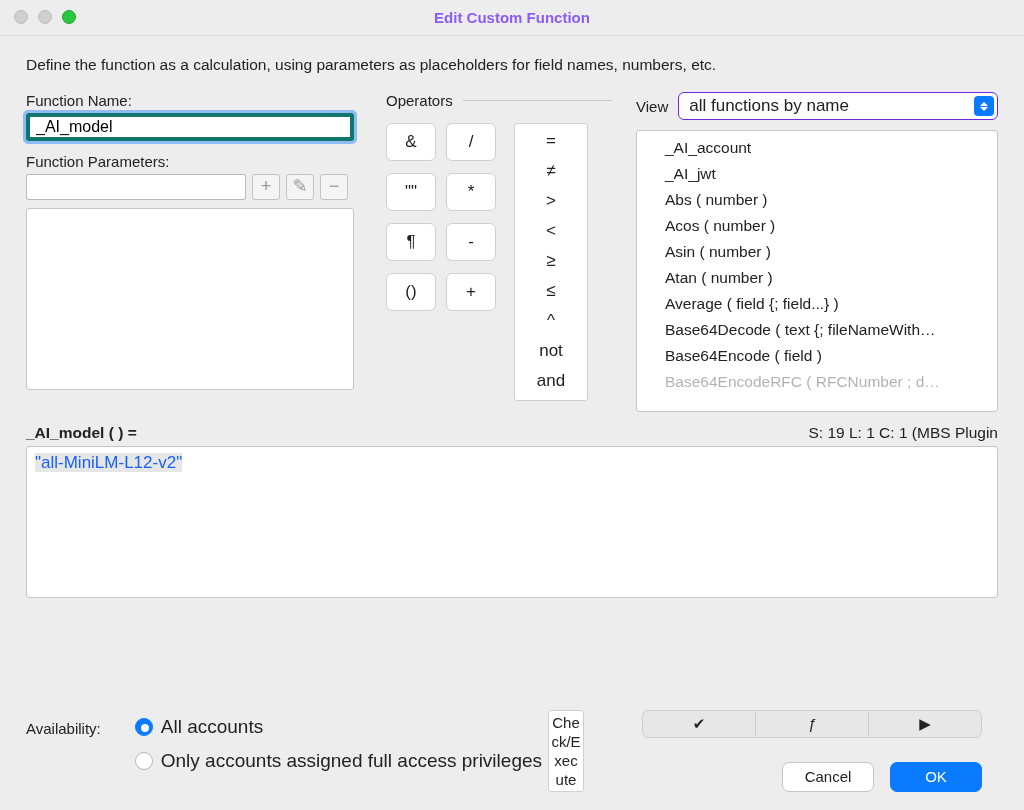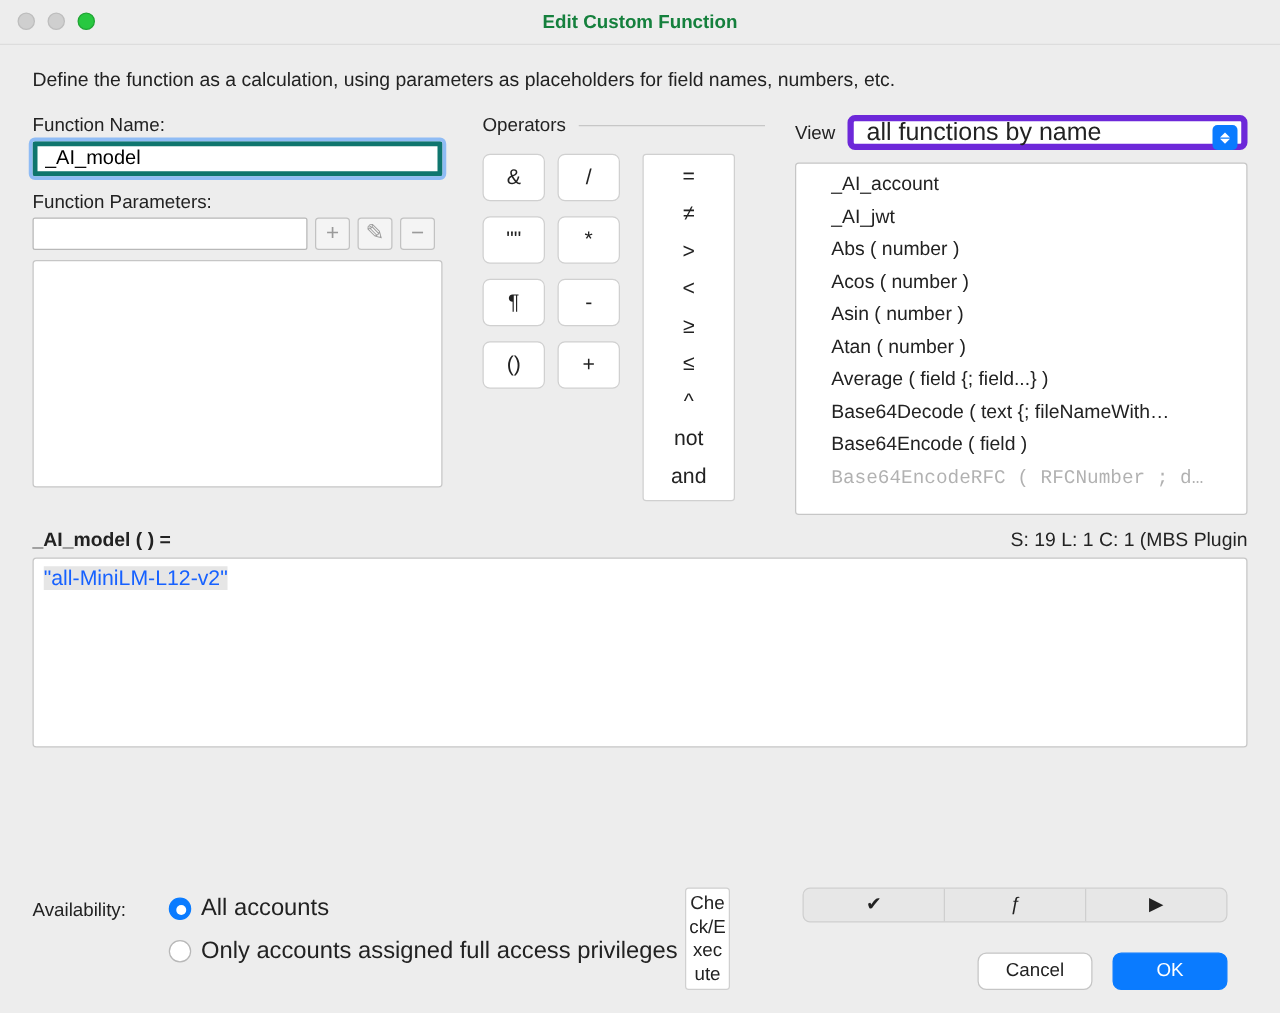--- a/index.html
+++ b/index.html
@@ -30,21 +30,21 @@
     width: 14px; height: 14px; border-radius: 50%;
     background: #cfcfcf;
     border: 1px solid #bdbdbd;
   }
   .tl.green { background: #28c840; border-color: #1fa533; }
   .title {
     text-align: center;
     line-height: 36px;
     font-weight: 600;
     font-size: 15px;
-    color: #15803d;
+    color: #8b5cf6;
   }
   .content {
     padding: 20px 26px 16px 26px;
   }
   .intro {
     font-size: 15.5px;
     color: #222;
     margin-bottom: 18px;
   }
   .top-cols {
@@ -145,25 +145,25 @@
   .viewrow {
     display: flex; align-items: center; gap: 10px;
     justify-content: flex-end;
   }
   .viewlabel { font-size: 15px; flex-shrink: 0; }
   .viewsel {
     position: relative;
     flex: 1;
     height: 28px;
     background: #fff;
-    border: 5px solid #6d28d9;
+    border: 1px solid #6d28d9;
     border-radius: 6px;
     display: flex; align-items: center;
     padding: 0 30px 0 10px;
-    font-size: 20px;
+    font-size: 17px;
   }
   .selarrows {
     position: absolute; right: 3px; top: 3px;
     width: 20px; height: 20px;
     background: #0a7bff;
     border-radius: 4px;
     display:flex; flex-direction:column;
     align-items:center; justify-content:center;
     gap:1px;
   }
@@ -179,21 +179,21 @@
     padding: 4px 16px;
     overflow: hidden;
   }
   .fnitem {
     padding: 4px 12px;
     font-size: 15.5px;
     white-space: nowrap;
     overflow: hidden;
     text-overflow: ellipsis;
   }
-  .fnitem.half { opacity: .35; font-family: Liberation Mono, monospace; }
+  .fnitem.half { opacity: .35; }
 
   
   .sigrow {
     display: flex; justify-content: space-between;
     margin-top: 12px;
     font-size: 15.5px;
     font-weight: 600;
   }
   .sigrow .stat { font-weight: 400; }
   .calcedit {

